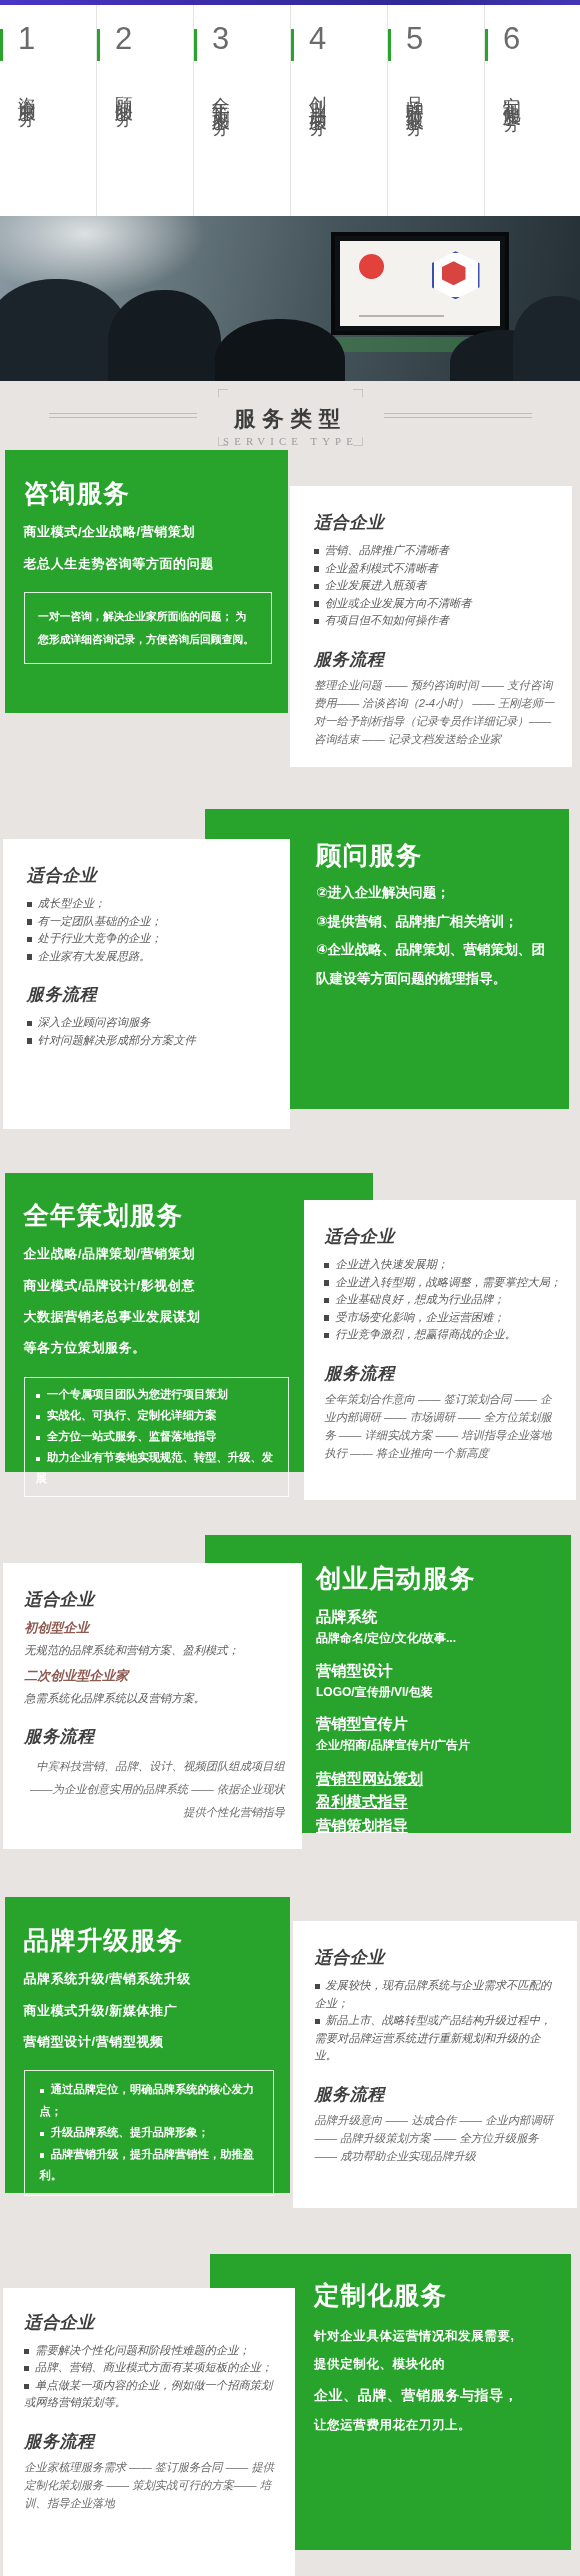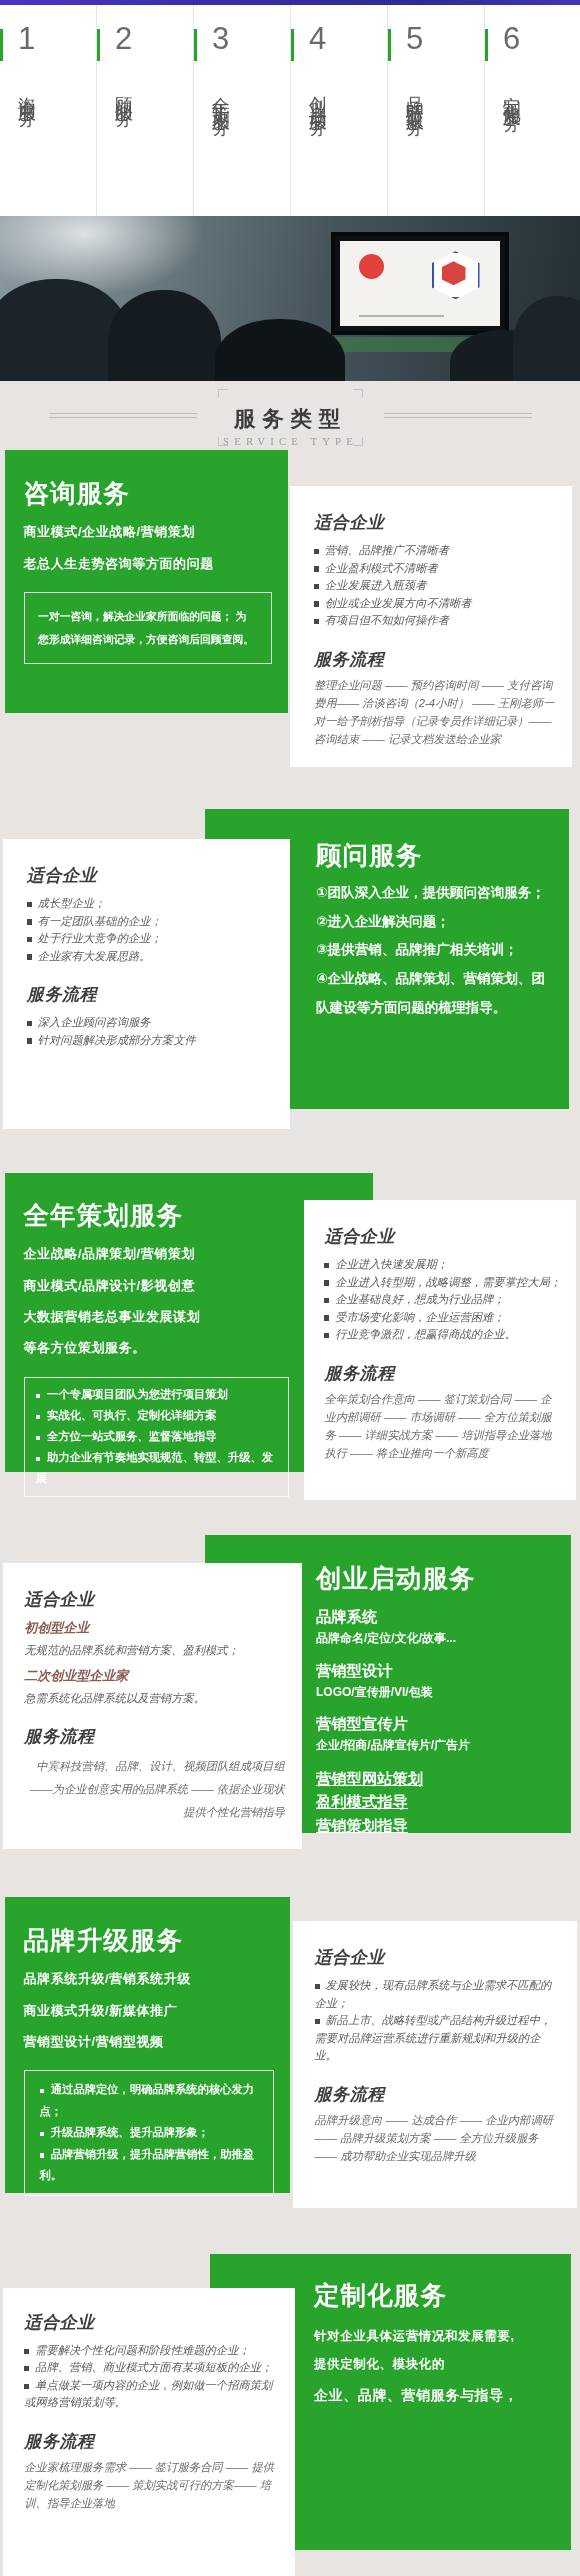--- a/index.html
+++ b/index.html
@@ -197,21 +197,20 @@
         <h3 class="c-h flow-h">服务流程</h3>
         <p class="flow-p">整理企业问题 —— 预约咨询时间 —— 支付咨询费用—— 洽谈咨询（2-4小时） —— 王刚老师一对一给予剖析指导（记录专员作详细记录）—— 咨询结束 —— 记录文档发送给企业家</p>
       </div>
     </div>
   </div>
 
   <div class="sec" id="sec2">
     <div class="green">
       <h2 class="g-title">顾问服务</h2>
       <div class="g-lines">
-        <p>①团队深入企业，提供顾问咨询服务；</p>
         <p>②进入企业解决问题；</p>
         <p>③提供营销、品牌推广相关培训；</p>
         <p>④企业战略、品牌策划、营销策划、团队建设等方面问题的梳理指导。</p>
       </div>
     </div>
     <div class="card">
       <div class="pad">
         <h3 class="c-h">适合企业</h3>
         <ul class="c-list">
           <li><span class="sq"></span><span>成长型企业；</span></li>
@@ -323,20 +322,21 @@
     </div>
   </div>
 
   <div class="sec" id="sec6">
     <div class="green">
       <h2 class="g-title">定制化服务</h2>
       <div class="g-desc" style="margin-top:11.3px;">
         <p style="line-height:2.3;font-size:12.5px;">针对企业具体运营情况和发展需要,</p>
         <p style="line-height:2.3;font-size:12.5px;">提供定制化、模块化的</p>
         <p style="line-height:2.3;font-size:14px;">企业、品牌、营销服务与指导，</p>
+        <p style="line-height:2.3;font-size:12.5px;">让您运营费用花在刀刃上。</p>
       </div>
     </div>
     <div class="card">
       <div class="pad" style="padding-top:22.6px;padding-left:21.5px;">
         <h3 class="c-h">适合企业</h3>
         <ul class="c-list">
           <li><span class="sq"></span><span>需要解决个性化问题和阶段性难题的企业；</span></li>
           <li><span class="sq"></span><span>品牌、营销、商业模式方面有某项短板的企业；</span></li>
           <li><span class="sq"></span><span>单点做某一项内容的企业，例如做一个招商策划或网络营销策划等。</span></li>
         </ul>

